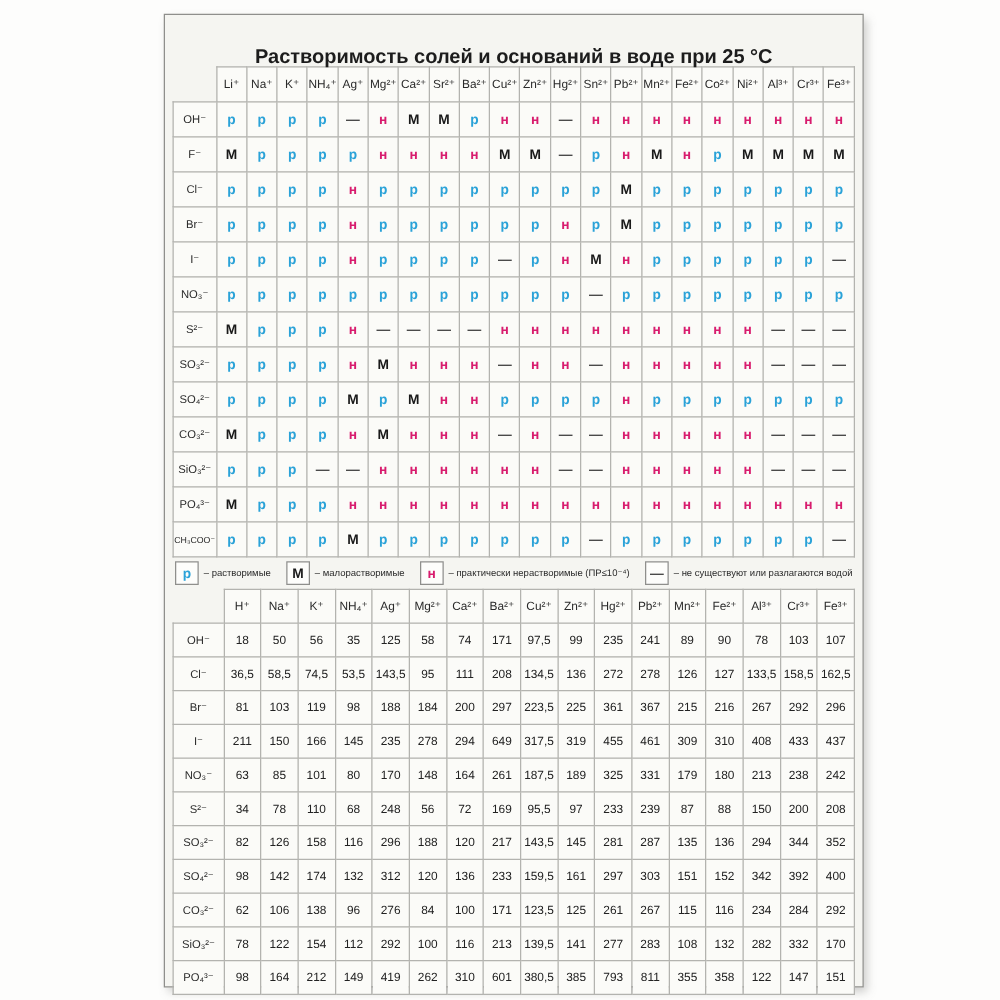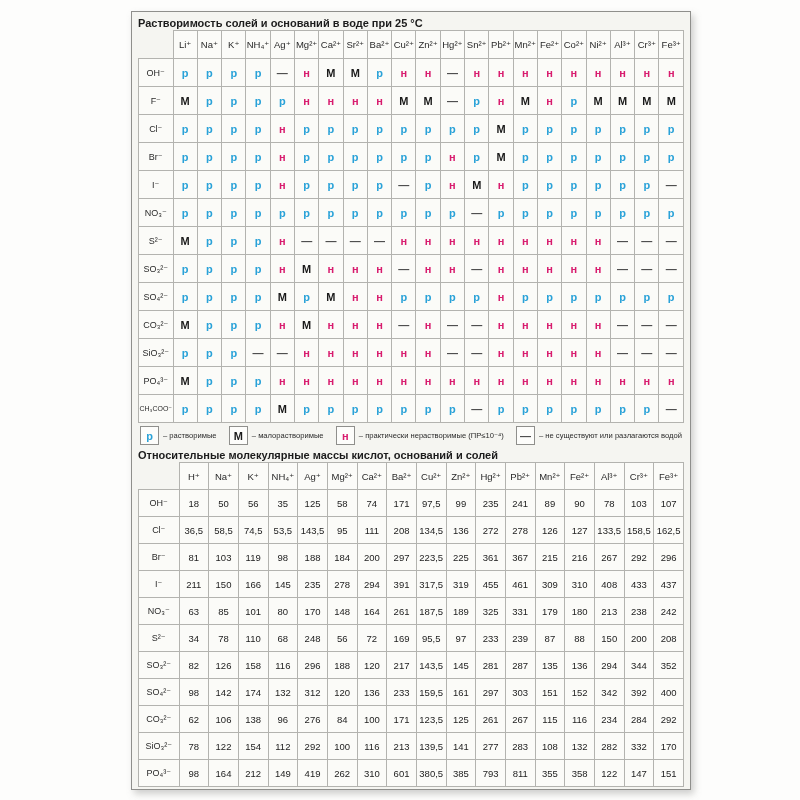--- a/index.html
+++ b/index.html
@@ -1,20 +1,20 @@
 <!DOCTYPE html>
 <html><head>
 <meta charset="utf-8">
 <style>
   html,body{margin:0;padding:0;}
   body{width:800px;height:800px;background:#fdfdfc;font-family:"Liberation Sans","DejaVu Sans",sans-serif;position:relative;overflow:hidden;}
   .card{position:absolute;left:131px;top:11px;width:560px;height:779px;box-sizing:border-box;
         background:#f5f5f1;border:1px solid #8f8f8c;box-shadow:3px 4px 7px rgba(120,120,118,.35);
         padding:4px 6px;}
-  .title{font-size:11px;font-weight:bold;color:#1c1c1c;text-align:left;height:14px;line-height:14px;}
+  .title{font-size:16px;font-weight:bold;color:#1c1c1c;text-align:center;height:14px;line-height:14px;margin-top:23px;}
   table.grid{border-collapse:collapse;width:100%;table-layout:fixed;}
   .grid th,.grid td{border:1px solid #b3b3af;background:#fbfbf8;padding:0;text-align:center;vertical-align:middle;overflow:hidden;white-space:nowrap;}
   .grid th{font-weight:normal;color:#2a2a2a;}
   .grid th.corner{border:none;background:transparent;}
   .sol th{font-size:9.5px;height:27px;margin-left:48px;}
   .sol th.anion{font-size:9px;}
   .sol td{height:19px;font-size:11px;font-weight:bold;}
   .mass th{font-size:9.5px;height:26px;}
   .mass th.anion{font-size:9px;}
   .mass td{height:19px;font-size:9.5px;color:#222;}
@@ -388,21 +388,20 @@
       <span class="leg-item">
         <span class="leg-box sym-ins">н</span>
         <span class="leg-text">– практически нерастворимые (ПР≤10⁻⁴)</span>
       </span>
       <span class="leg-item">
         <span class="leg-box sym-non">—</span>
         <span class="leg-text">– не существуют или разлагаются водой</span>
       </span>
     </div>
 
-  <div class="title">Относительные молекулярные массы кислот, оснований и солей</div>
   <table class="grid mass" id="mass-table">
       <thead>
         <tr>
           <th class="corner" style="width: 40px;"></th>
           <th>H⁺</th>
           <th>Na⁺</th>
           <th>K⁺</th>
           <th>NH₄⁺</th>
           <th>Ag⁺</th>
           <th>Mg²⁺</th>
@@ -482,21 +481,21 @@
         </tr>
         <tr>
           <th class="anion">I⁻</th>
           <td>211</td>
           <td>150</td>
           <td>166</td>
           <td>145</td>
           <td>235</td>
           <td>278</td>
           <td>294</td>
-          <td>391</td>
+          <td>649</td>
           <td>317,5</td>
           <td>319</td>
           <td>455</td>
           <td>461</td>
           <td>309</td>
           <td>310</td>
           <td>408</td>
           <td>433</td>
           <td>437</td>
         </tr>

